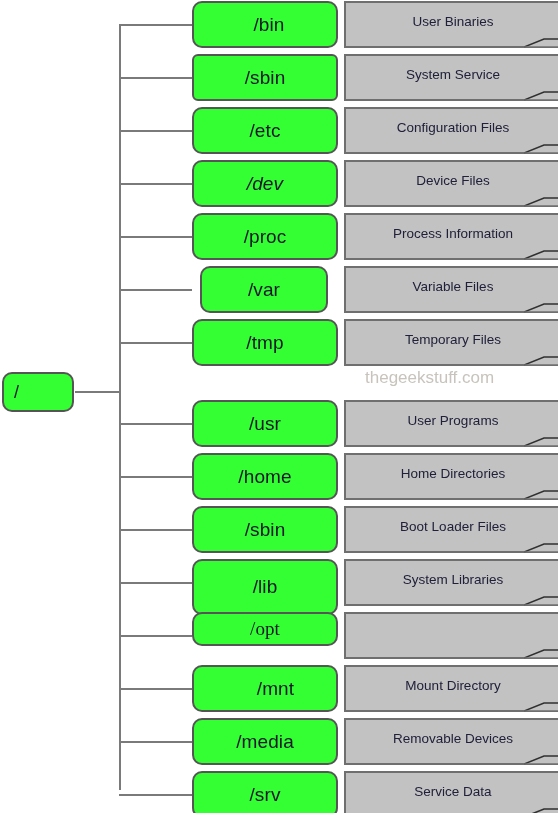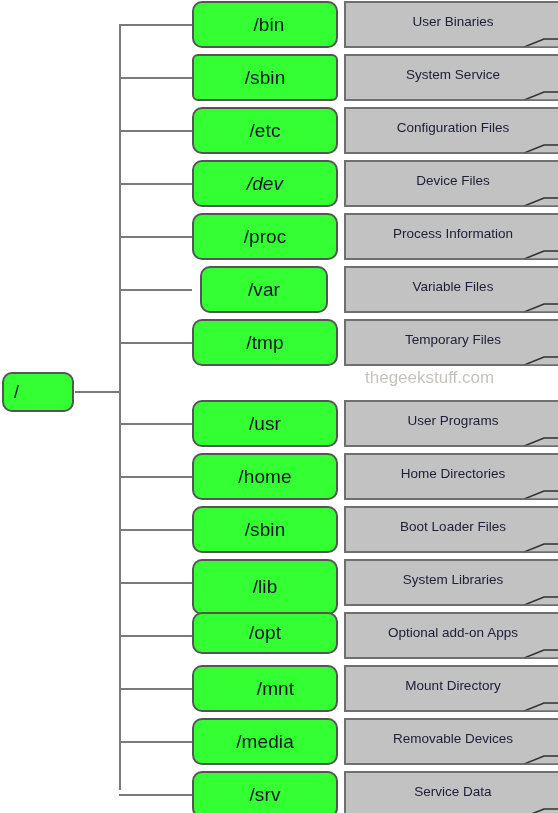--- a/index.html
+++ b/index.html
@@ -240,25 +240,24 @@
       </div>
       <div class="note" style="left: 344px; top: 559px; width: 218px; height: 47px;">
         <span class="note-label">System Libraries</span>
         <div class="fold"><svg width="34" height="11" viewBox="0 0 34 11">
             <polygon points="0,10 20,2 34,2 34,10" fill="#c2c2c2" stroke="none"></polygon>
             <polyline points="0,10 20,2 34,2" fill="none" stroke="#303030" stroke-width="1.6"></polyline>
             <polyline points="0,10 34,10" fill="none" stroke="#6f6f6f" stroke-width="1.6"></polyline>
           </svg></div>
       </div>
       <div class="branch" style="left: 119px; top: 634.5px; width: 73px;"></div>
-      <div class="dir-node" style="left: 192px; top: 612px; width: 146px; height: 42px;">
+      <div class="dir-node" style="left: 192px; top: 612px; width: 146px; height: 34px; font-family: Liberation Serif, serif;">
         <span>/opt</span>
       </div>
       <div class="note" style="left: 344px; top: 612px; width: 218px; height: 47px;">
-        <span class="note-label">Optional add-on Apps</span>
         <div class="fold"><svg width="34" height="11" viewBox="0 0 34 11">
             <polygon points="0,10 20,2 34,2 34,10" fill="#c2c2c2" stroke="none"></polygon>
             <polyline points="0,10 20,2 34,2" fill="none" stroke="#303030" stroke-width="1.6"></polyline>
             <polyline points="0,10 34,10" fill="none" stroke="#6f6f6f" stroke-width="1.6"></polyline>
           </svg></div>
       </div>
       <div class="branch" style="left: 119px; top: 687.5px; width: 73px;"></div>
       <div class="dir-node" style="left: 192px; top: 665px; width: 146px; height: 47px; padding-left: 21px;">
         <span>/mnt</span>
       </div>

